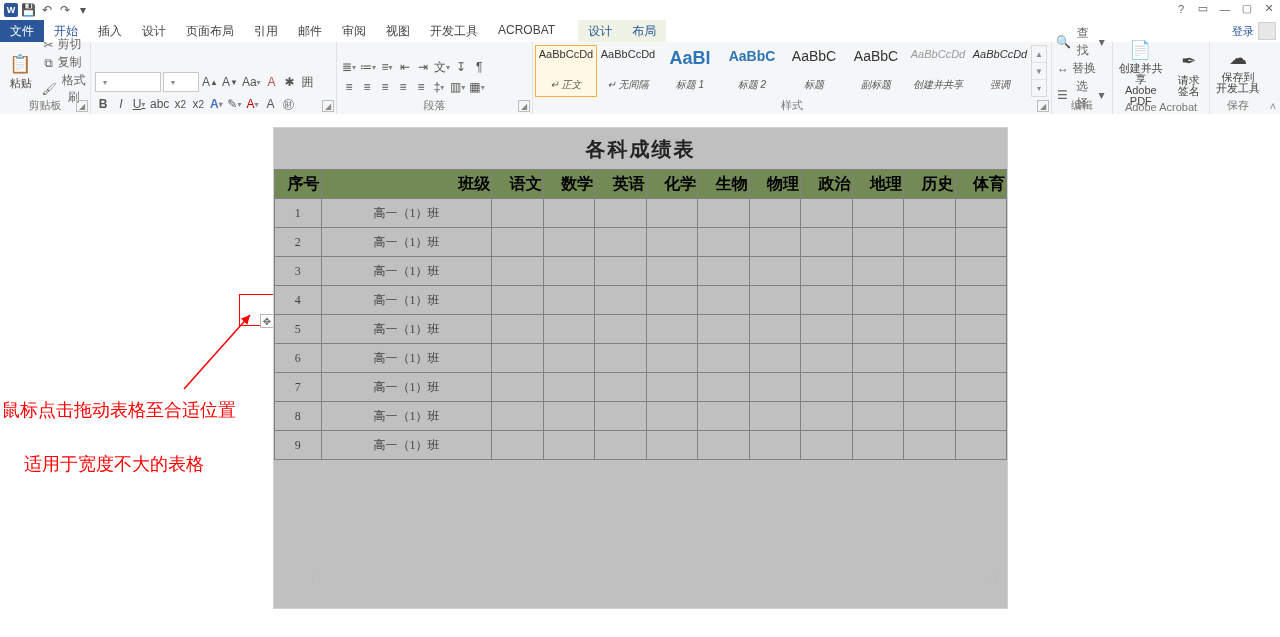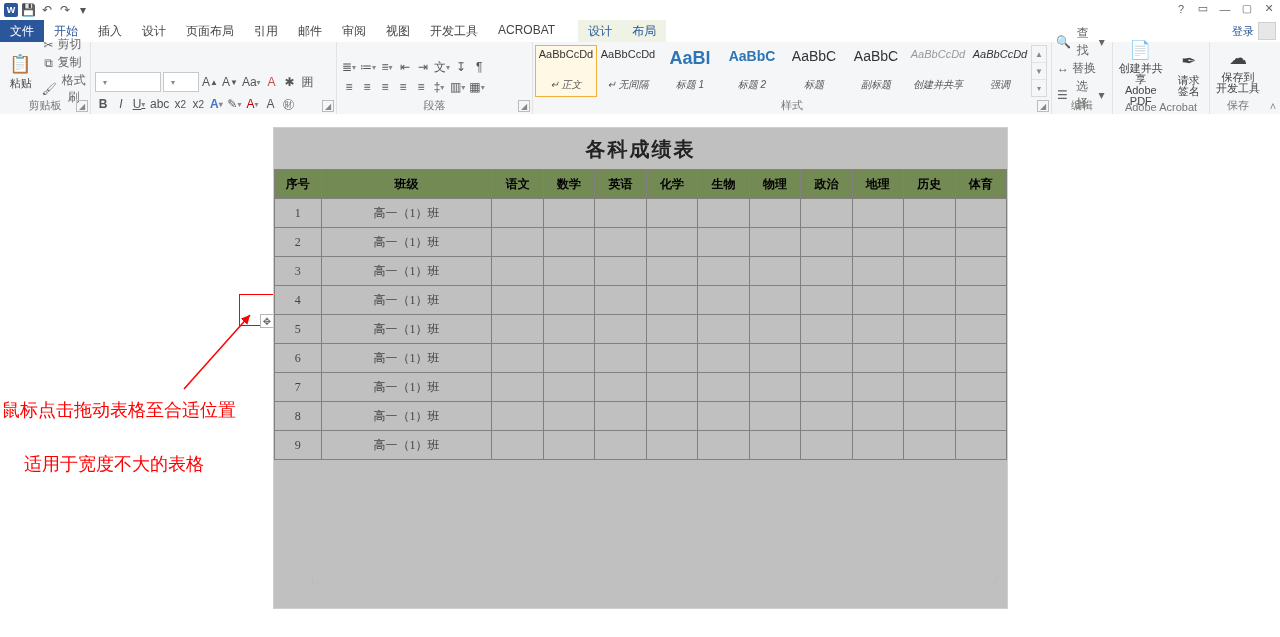--- a/index.html
+++ b/index.html
@@ -52,21 +52,21 @@
   .style-item .sname { font-size:10px; color:#555; padding:1px 0 4px 0;font-style:italic;}
   .gal-scroll { width:14px; display:flex; flex-direction:column; border:1px solid #d9d9d9; margin:2px 2px 0 0;}
   .gal-scroll div{ flex:1; display:flex; align-items:center; justify-content:center; font-size:8px; color:#888; border-bottom:1px solid #e3e3e3;}
   .gal-scroll div:last-child{border-bottom:none;}
   
   .workspace { position:absolute; top:114px; left:0; right:0; bottom:0; background:#fff;}
   .page { position:absolute; left:273px; top:13px; width:733px; height:480px; background:#c0c0c0; border:1px solid #cfcfcf;}
   .sheet-title { text-align:center; font-family: SimSun, serif; font-size:20px; font-weight:bold; color:#222; padding:8px 0 6px 0; letter-spacing:2px;}
   table.tbl { border-collapse:collapse; margin:0 auto; font-family: SimSun, serif;}
   table.tbl th, table.tbl td { border:1px solid #808080; text-align:center; height:26px; background:#c0c0c0;}
-  table.tbl th { background:#738a55; color:#000; font-weight:bold; font-size:12px;}
+  table.tbl th { background:#738a55; color:#000; font-weight:bold; font-size:16px;text-align:right;}
   table.tbl td { font-size:12px;}
   .col-idx { width:44px;}
   .col-class { width:170px;}
   .col-sub { width:49px;}
   
   .move-handle-box { position:absolute; left:239px; top:180px; width:50px; height:30px; border:1px solid red;}
   .move-handle { position:absolute; left:260px; top:200px; width:12px; height:12px; border:1px solid #b7b7b7; background:#fff; font-size:10px; color:#666; display:flex; align-items:center; justify-content:center;}
   .anno-red { position:absolute; color:red; font-family: SimSun, serif; font-size:18px;}
   .ribbon-mini { display:flex; gap:2px; align-items:center;}
   .ribbon-mini span{ width:14px; text-align:center; font-size:12px; color:#666;}

